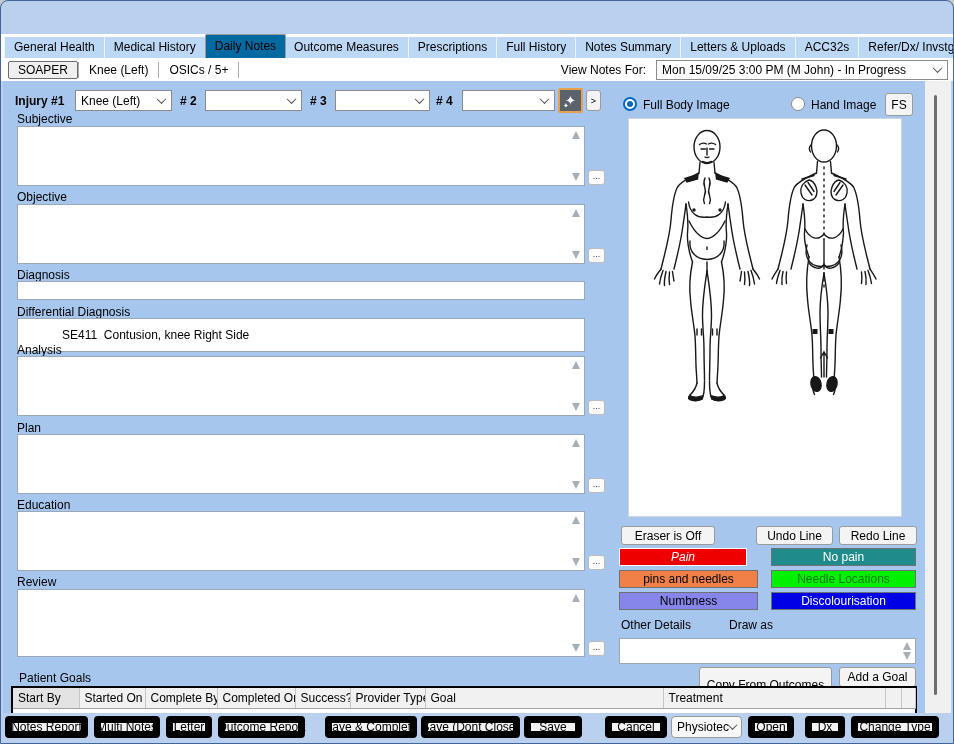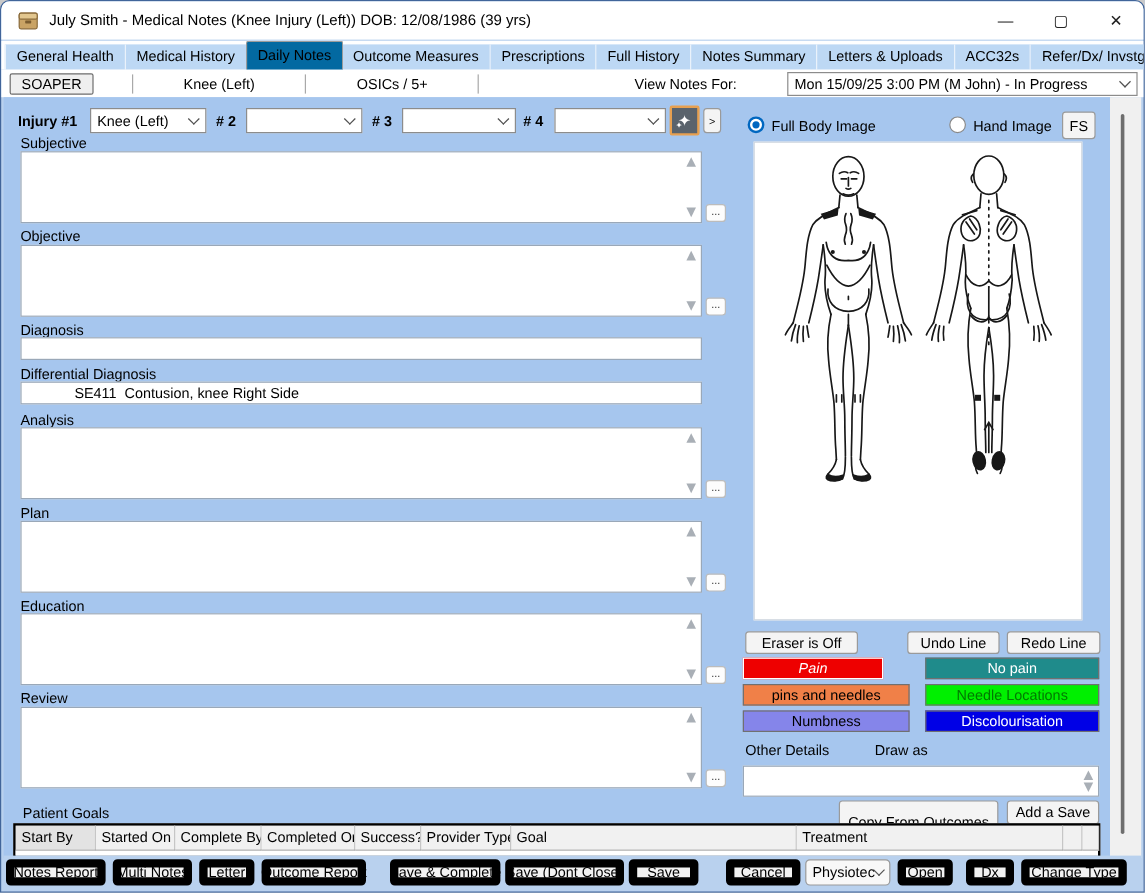--- a/index.html
+++ b/index.html
@@ -14,21 +14,21 @@
   .app-icon{width:17px;height:16px;margin-left:14px;flex:0 0 auto;}
   .title-text{margin-left:9px;font-size:12.5px;}
   .win-controls{margin-left:auto;display:flex;height:32px;}
   .win-btn{width:46px;height:32px;display:flex;align-items:center;justify-content:center;font-size:13px;color:#222;}
   
   .tabstrip{position:absolute;left:0;top:33px;right:0;height:24px;background:#fff;display:flex;align-items:flex-end;padding-left:3px;}
   .tab{background:#bdd8f4;border-right:1px solid #eaf2fb;height:21px;line-height:21px;padding:0 9px;white-space:nowrap;}
   .tab:first-child{border-left:1px solid #eaf2fb;text-align:center;}
   .tab.active{background:#0369a1;border:1px solid #9b9b9b;border-bottom:none;height:24px;line-height:23px;border-radius:2px 2px 0 0;margin:0 -1px;z-index:2;position:relative;}
   
-  .row2{position:absolute;left:0;top:57px;right:0;height:23px;background:#fff;display:flex;align-items:center;gap:32px;}
+  .row2{position:absolute;left:0;top:57px;right:0;height:23px;background:#fff;display:flex;align-items:center;}
   .subtab{padding:0 10px;white-space:nowrap;}
   .subtab.active{border:1px solid #6d6d6d;background:#efefef;border-radius:2px;padding:1px 9px;margin-left:7px;}
   .vsep{width:1px;height:16px;background:#a9a9a9;}
   .vnf-label{font-weight:normal;margin-left:auto;margin-right:10px;white-space:nowrap;}
   .combo{background:#fff;border:1px solid #8c8c8c;display:flex;align-items:center;padding-left:5px;position:relative;white-space:nowrap;overflow:hidden;}
   .chev{margin-left:auto;margin-right:6px;width:7px;height:7px;border-right:1.4px solid #505050;border-bottom:1.4px solid #505050;transform:rotate(45deg) translate(-1px,-1px);flex:0 0 auto;}
   .vnf-combo{width:292px;height:20px;margin-right:5px;}
   
   .main{position:absolute;left:2px;top:80px;width:924px;height:634px;background:#a6c6ee;}
   .gutter{position:absolute;right:2px;top:80px;width:26px;height:634px;background:#f0f0f0;}
@@ -67,33 +67,20 @@
   
   .toolbar{position:absolute;left:2px;right:2px;bottom:3px;height:27px;background:#b9d1ee;display:flex;align-items:center;}
   .tb-btn{position:static;height:22px;background:#f2f2f2;border:7px solid #000000;border-radius:4px;display:flex;align-items:center;justify-content:center;white-space:nowrap;}
   .tb-combo{height:22px;border-radius:4px;border:1px solid #999;background:#f8f8f8;}
 </style>
 </head>
 <body>
 
 <div class="window">
 
-  <div class="titlebar">
-    <svg class="app-icon" viewBox="0 0 17 16">
-      <rect x="1" y="2" width="15" height="13" rx="1.5" fill="#c9a365" stroke="#8a6a3a"></rect>
-      <rect x="1" y="2" width="15" height="5" rx="1.5" fill="#e2c68e" stroke="#8a6a3a"></rect>
-      <rect x="6" y="8" width="5" height="2.5" rx="0.5" fill="#7a5c30"></rect>
-    </svg>
-    <span class="title-text">July Smith - Medical Notes (Knee Injury (Left)) DOB: 12/08/1986 (39 yrs)</span>
-    <div class="win-controls">
-      <div class="win-btn">—</div>
-      <div class="win-btn">▢</div>
-      <div class="win-btn">✕</div>
-    </div>
-  </div>
 
   <div class="tabstrip">
     <div class="tab">General Health</div>
     <div class="tab">Medical History</div>
     <div class="tab active">Daily Notes</div>
     <div class="tab">Outcome Measures</div>
     <div class="tab">Prescriptions</div>
     <div class="tab">Full History</div>
     <div class="tab">Notes Summary</div>
     <div class="tab">Letters &amp; Uploads</div>
@@ -155,21 +142,21 @@
     <div class="tbox" style="left:14px;top:123px;width:568px;height:60px;">
       <span class="sarr up"></span>
       <span class="sarr down"></span>
       <div class="more">...</div>
     </div>
 
     <span class="flabel" style="left:14px;top:187px;">Diagnosis</span>
     <div class="ibox" style="left:14px;top:200px;width:568px;height:19px;"></div>
 
     <span class="flabel" style="left:14px;top:224px;">Differential Diagnosis</span>
-    <div class="ibox" style="left:14px;top:237px;width:568px;height:19px;padding-left:44px;">SE411  Contusion, knee Right Side</div>
+    <div class="ibox" style="left:14px;top:237px;width:568px;height:34px;padding-left:44px;">SE411  Contusion, knee Right Side</div>
 
     <span class="flabel" style="left:14px;top:262px;">Analysis</span>
     <div class="tbox" style="left:14px;top:275px;width:568px;height:60px;">
       <span class="sarr up"></span>
       <span class="sarr down"></span>
       <div class="more">...</div>
     </div>
 
     <span class="flabel" style="left:14px;top:340px;">Plan</span>
     <div class="tbox" style="left:14px;top:353px;width:568px;height:60px;">
@@ -270,37 +257,37 @@
           <ellipse cx="74" cy="261" rx="5" ry="7.5" fill="#181818" transform="rotate(12 74 261)"></ellipse>
           <path d="M56,256 C54.5,262 54.5,268 56.5,271.5 M76,256 C77.5,262 77.5,268 75.5,271.5"></path>
         </g>
       </svg>
     </div>
 
     <div class="btn" style="left:618px;top:445px;width:94px;height:19px;">Eraser is Off</div>
     <div class="btn" style="left:753px;top:445px;width:77px;height:19px;">Undo Line</div>
     <div class="btn" style="left:836px;top:445px;width:78px;height:19px;">Redo Line</div>
 
-    <div class="cbtn italic" style="left: 616px; top: 467px; width: 117px; background-color: rgb(238, 0, 0); color: rgb(255, 255, 255);">Pain</div>
+    <div class="cbtn italic" style="left: 616px; top: 467px; width: 128px; background-color: rgb(238, 0, 0); color: rgb(255, 255, 255);">Pain</div>
     <div class="cbtn" style="left: 768px; top: 467px; width: 145px; background-color: rgb(31, 139, 139); color: rgb(255, 255, 255);">No pain</div>
     <div class="cbtn" style="left: 616px; top: 489px; width: 139px; background-color: rgb(240, 128, 72); color: rgb(0, 0, 0);">pins and needles</div>
     <div class="cbtn" style="left: 768px; top: 489px; width: 145px; background-color: rgb(0, 240, 0); color: rgb(0, 122, 0);">Needle Locations</div>
     <div class="cbtn" style="left: 616px; top: 511px; width: 139px; background-color: rgb(133, 133, 234); color: rgb(0, 0, 0);">Numbness</div>
     <div class="cbtn" style="left: 768px; top: 511px; width: 145px; background-color: rgb(0, 0, 230); color: rgb(255, 255, 255);">Discolourisation</div>
 
     <span class="flabel" style="left:618px;top:537px;">Other Details</span>
     <span class="flabel" style="left:726px;top:537px;">Draw as</span>
 
     <div class="tbox" style="left:616px;top:557px;width:297px;height:26px;">
       <span class="sarr up" style="top:3px;"></span>
       <span class="sarr down" style="bottom:3px;"></span>
     </div>
 
     <div class="btn" style="left:696px;top:586px;width:133px;height:36px;">Copy From Outcomes</div>
-    <div class="btn" style="left:836px;top:586px;width:77px;height:20px;">Add a Save</div>
+    <div class="btn" style="left:836px;top:586px;width:77px;height:20px;">Add a Goal</div>
 
     <span class="flabel" style="left:16px;top:590px;">Patient Goals</span>
     <div class="goals-table" style="left:8px;top:605px;width:906px;">
       <table>
         <colgroup>
           <col style="width:66px">
             <col style="width:66px">
             <col style="width:72px">
             <col style="width:78px">
           <col style="width:55px">

